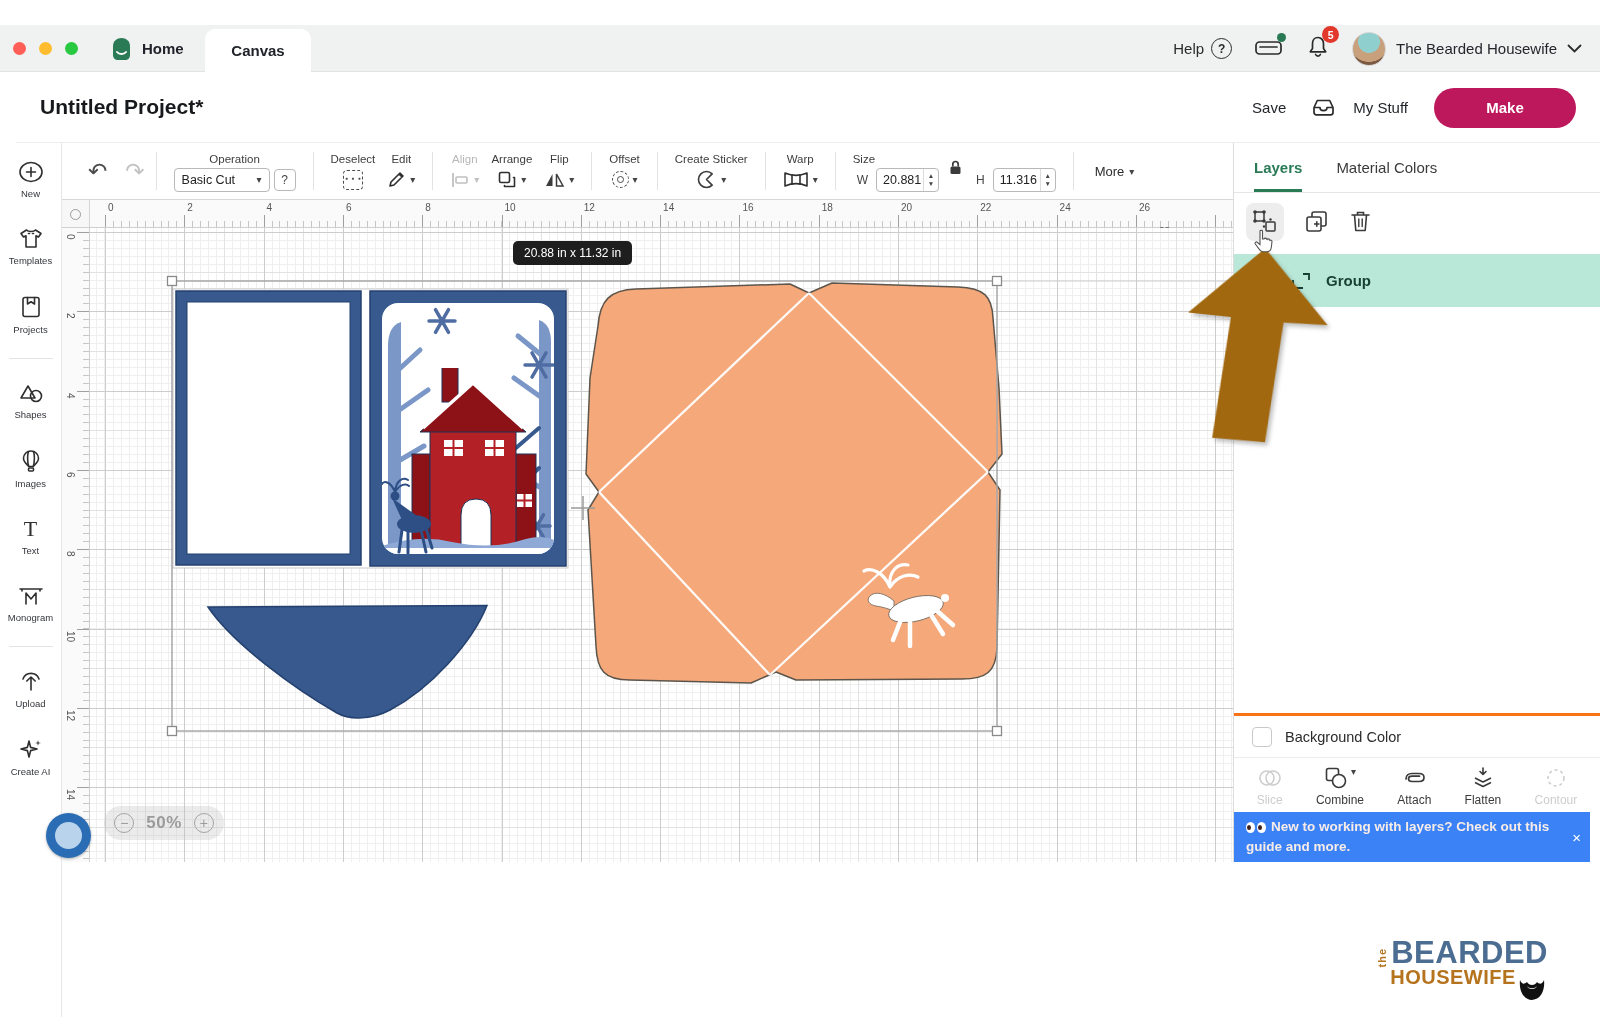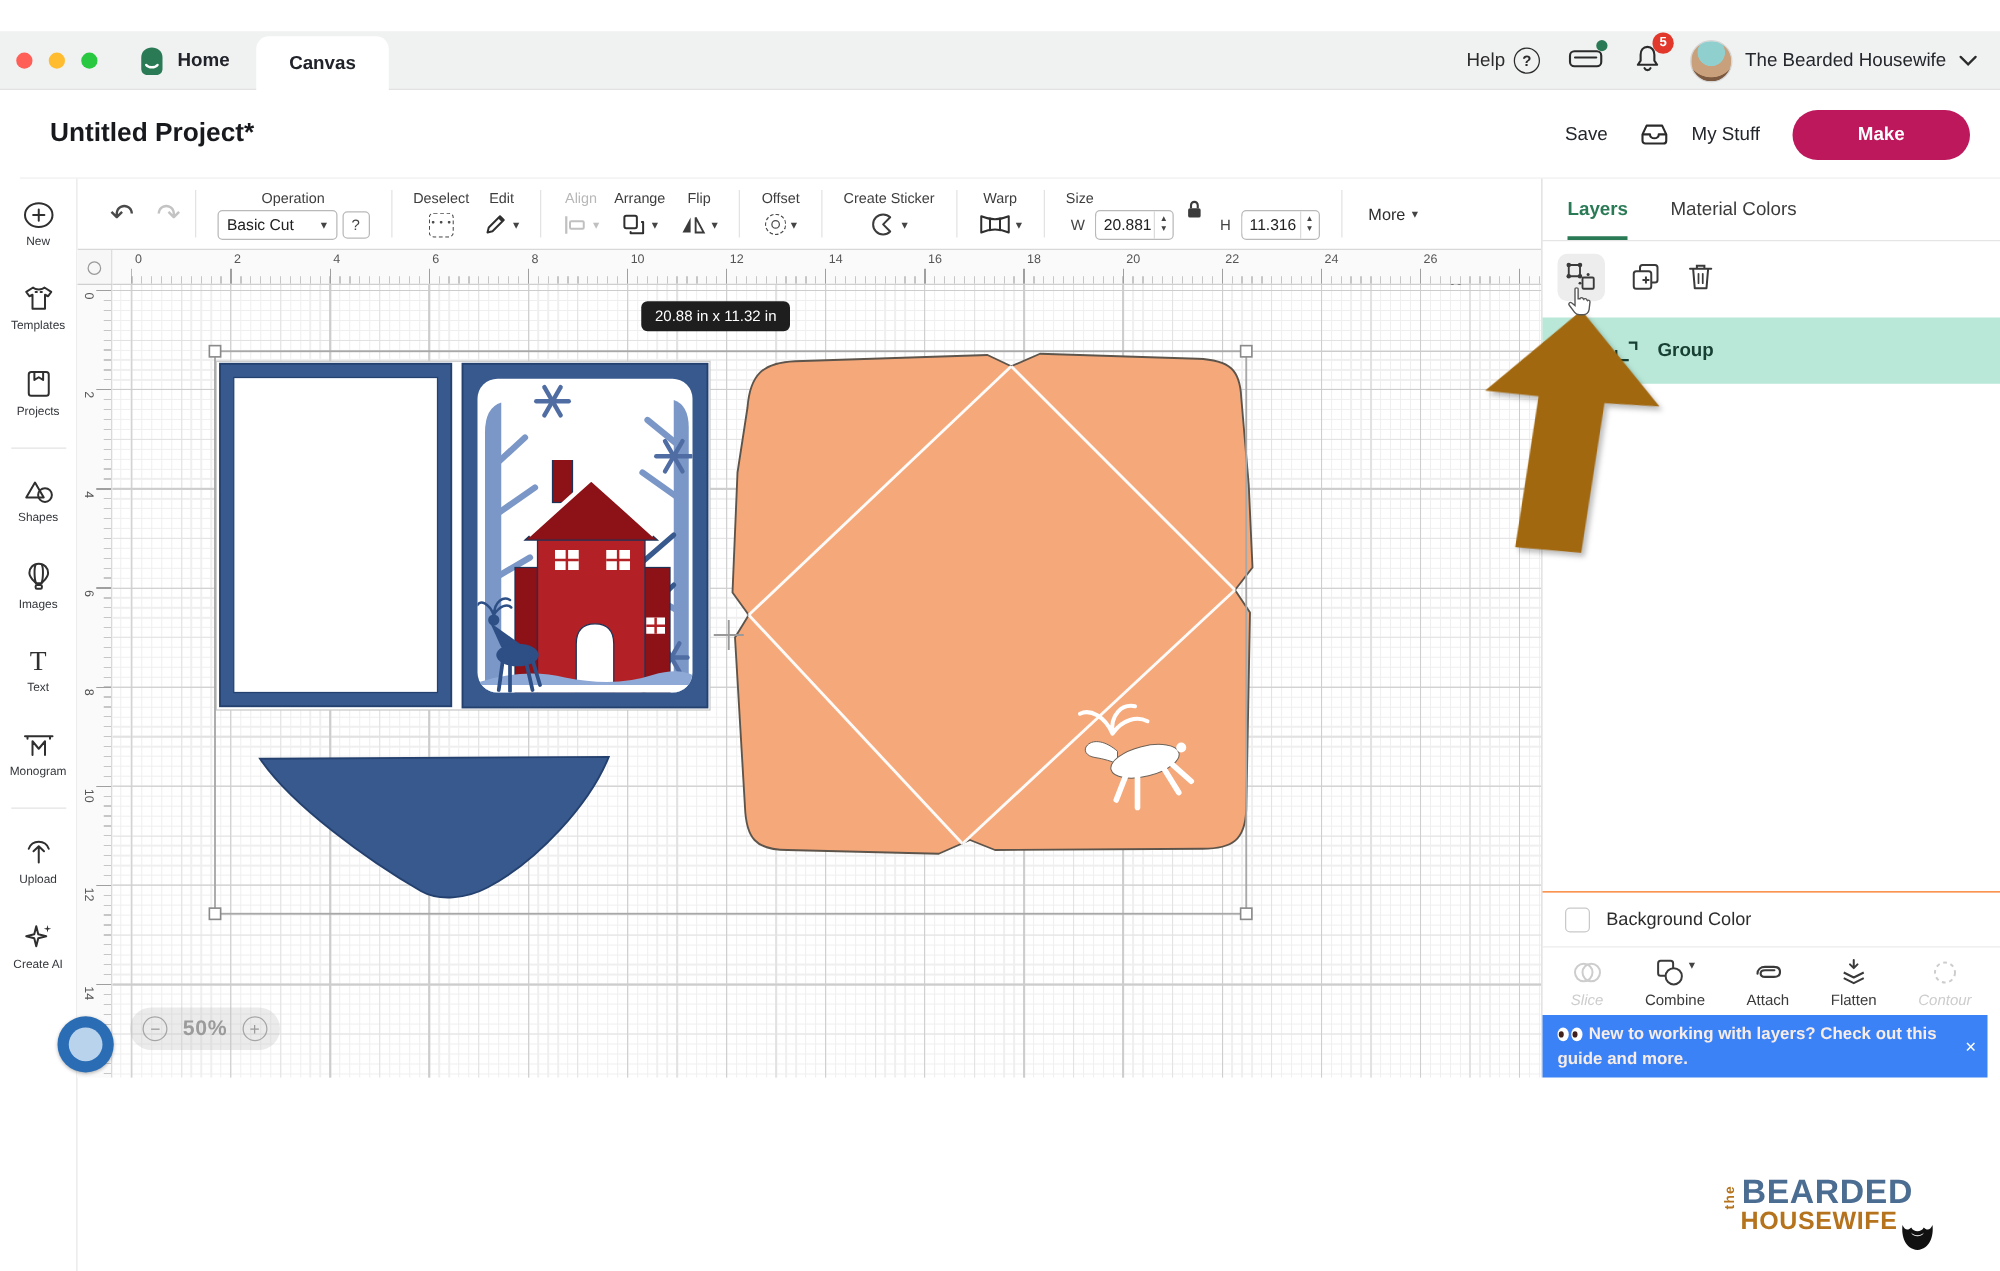--- a/index.html
+++ b/index.html
@@ -100,44 +100,44 @@
   
   .rightpanel { position:absolute; left:1233px; top:143px; width:367px; height:719px; background:#fff; border-left:1px solid #dcdcdc; }
   .panel-tabs { display:flex; gap:34px; padding:16px 0 0 20px; font-size:15px; }
   .ptab { padding-bottom:13px; color:#3b3b3b; }
   .ptab.active { color:#2a7a56; font-weight:700; border-bottom:3px solid #2a7a56; }
   .panel-divider { width:100%; height:1px; background:#e5e5e5; }
   .panel-toolbar { display:flex; align-items:center; gap:20px; padding:9px 0 0 12px; height:48px; }
   .group-btn { width:38px; height:38px; background:#ededed; border-radius:8px; display:flex; align-items:center; justify-content:center; }
   .group-row { margin-top:13px; height:53px; background:#b9e8d8; display:flex; align-items:center; gap:14px; padding-left:56px; }
   .group-row .glabel { font-size:15px; font-weight:700; color:#173f33; }
-  .bg-row { position:absolute; left:0; right:0; top:570px; height:44px; border-top:1px solid #f97316; display:flex; align-items:center; gap:13px; padding-left:18px; }
+  .bg-row { position:absolute; left:0; right:0; top:570px; height:44px; border-top:3px solid #f97316; display:flex; align-items:center; gap:13px; padding-left:18px; }
   .bg-check { width:20px; height:20px; border:1px solid #c9c9c9; border-radius:4px; background:#fff; }
   .bg-label { font-size:14.5px; color:#2c2c2c; }
   .actions-row { position:absolute; left:0; right:0; top:614px; height:55px; border-top:1px solid #ececec; display:flex; align-items:flex-start; justify-content:space-around; padding:8px 6px 0 6px; }
   .action { display:flex; flex-direction:column; align-items:center; gap:3px; }
   .action .alabel { font-size:12px; color:#3a3a3a; }
-  .action.disabled .alabel { color:#cdcdcd;font-style:italic; }
+  .action.disabled .alabel { color:#cdcdcd; }
   .combine-wrap { display:flex; align-items:flex-start; gap:3px; }
   .banner { position:absolute; left:0; right:10px; top:669px; height:50px; background:#3b82f6; color:#f7ece8; display:flex; align-items:center; padding:0 30px 0 12px; }
   .banner-text { font-size:13.5px; font-weight:700; line-height:1.5; }
   .banner-close { position:absolute; right:9px; top:17px; color:#fff; font-size:15px; }
   .eyes { display:inline-flex; gap:2px; margin-right:5px; vertical-align:-2px; }
   .eye { width:9px; height:11px; background:#fff; border-radius:50%; position:relative; }
   .eye::after { content:""; position:absolute; left:1px; top:3px; width:4px; height:5px; background:#40211b; border-radius:50%; }
 
   
   .big-arrow { position:absolute; left:1183px; top:246px; z-index:6; filter:drop-shadow(3px 3px 2px rgba(0,0,0,.25)); transform:rotate(6deg); }
   .cursor-hand { position:absolute; left:1253px; top:229px; z-index:7; }
 
   
   .logo { position:absolute; right:52px; bottom:14px; z-index:2; }
   .logo-top { display:flex; align-items:flex-end; gap:3px; }
   .logo-the { color:#b5731d; font-size:11px; font-weight:700; writing-mode:vertical-rl; transform:rotate(180deg); letter-spacing:1px; line-height:1; }
-  .logo-w1 { color:#4c6d92; font-size:27px; font-weight:800; letter-spacing:.5px; line-height:.95; }
+  .logo-w1 { color:#4c6d92; font-size:31px; font-weight:800; letter-spacing:.5px; line-height:.95; }
   .logo-w2 { color:#b5731d; font-size:20px; font-weight:800; letter-spacing:.5px; line-height:1.05; margin-left:13px; }
   .logo-bottom { display:flex; align-items:flex-start; }
   .beard { margin:10px 0 0 2px; }
 </style>
 </head>
 <body>
 
 <div id="app">
 
   <div class="header">

